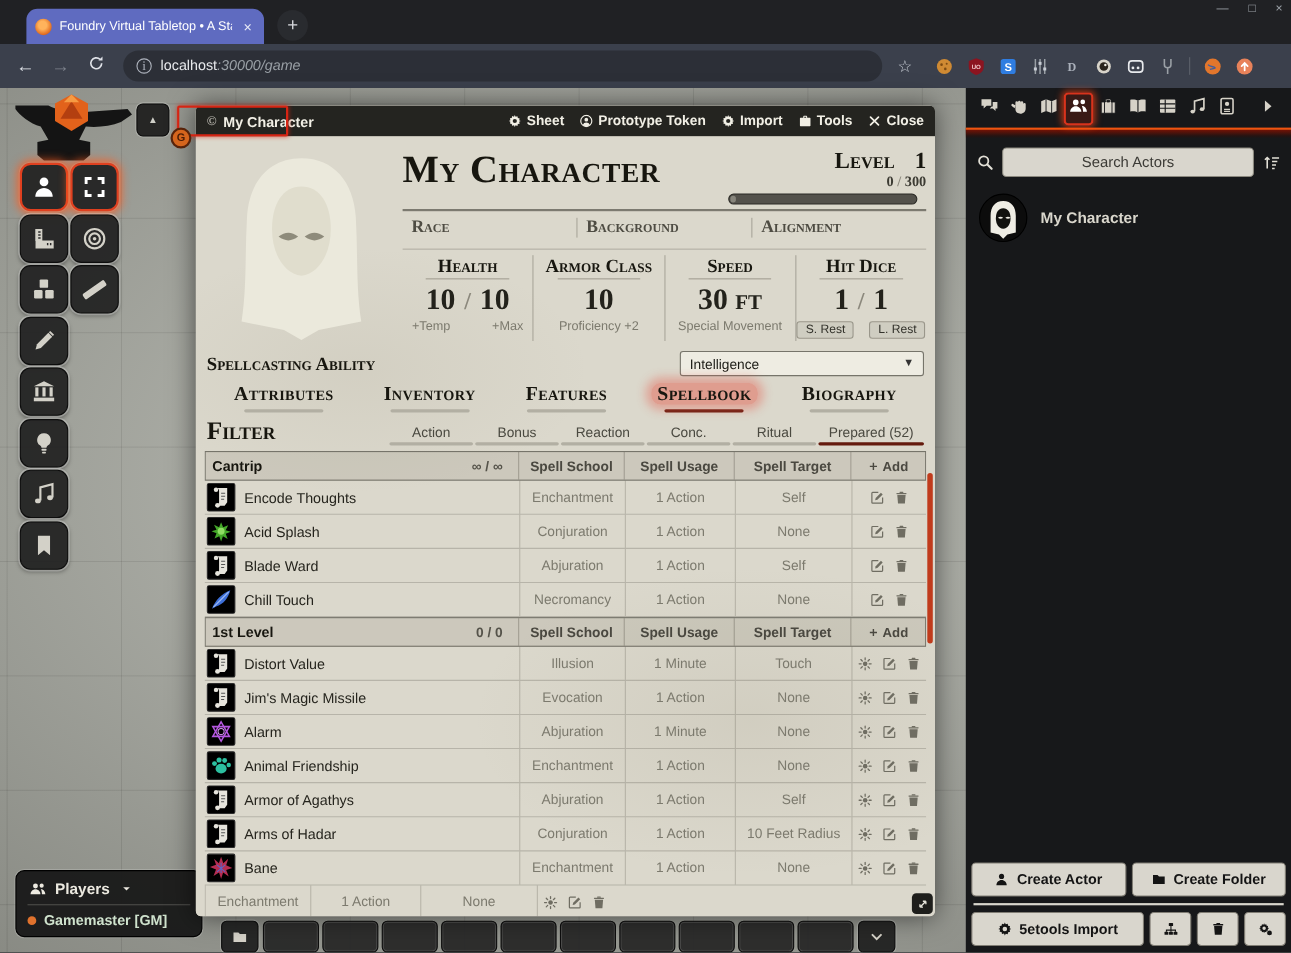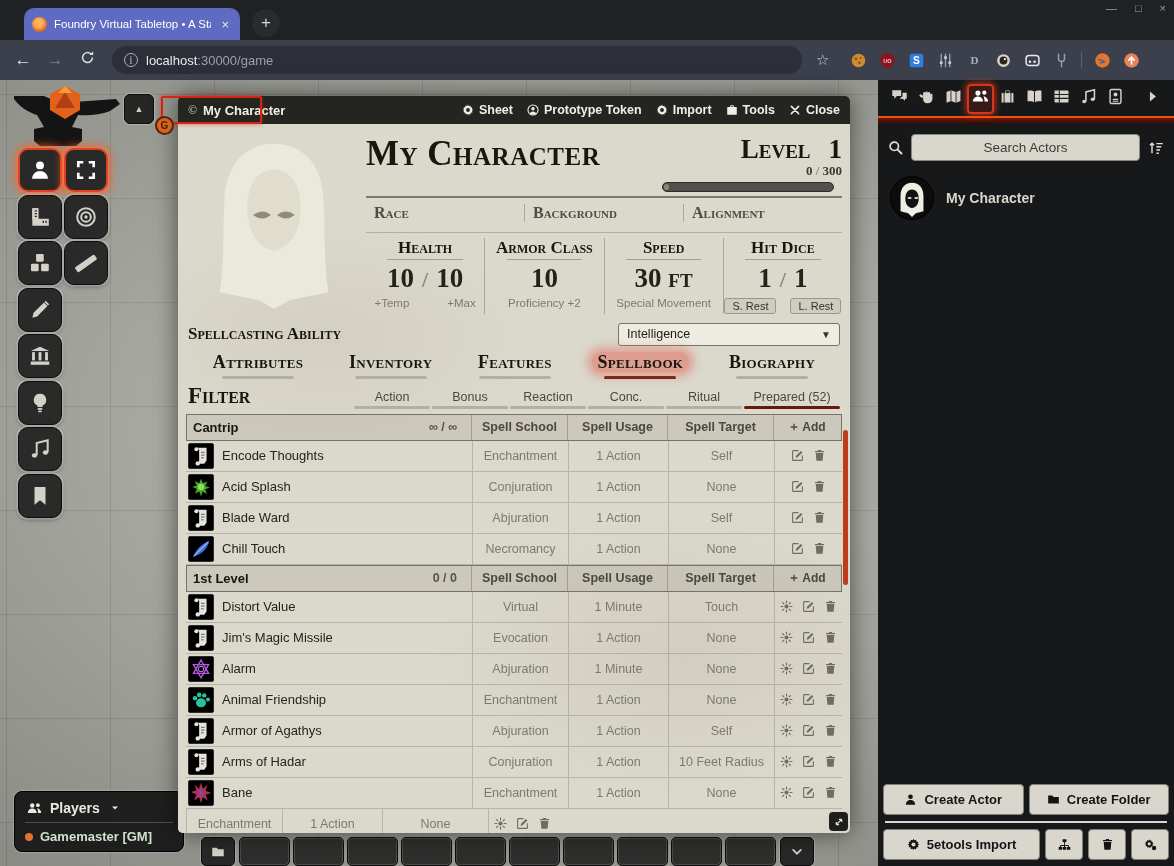--- a/index.html
+++ b/index.html
@@ -22,21 +22,21 @@
   #winctl { position:absolute; right:8px; top:2px; display:flex; gap:18px; color:#9aa0a6; font-size:11px; }
   #navbar { position:absolute; left:0; top:40px; width:1174px; height:40px; background:#3b404c;
     display:flex; align-items:center; padding:0 10px; gap:6px; }
   .nav-ic { color:#dfe2e8; font-size:17px; width:26px; text-align:center; }
   .nav-ic.dim { color:#7d828c; }
   #omnibox { width:690px; height:28px; background:#2c2f37; border-radius:14px; display:flex;
     align-items:center; padding:0 12px; gap:8px; margin-left:6px; }
   #omnibox .info { color:#aeb3bd; font-size:12px; border:1.3px solid #aeb3bd; border-radius:50%;
     width:14px; height:14px; line-height:12px; text-align:center; font-family:"Liberation Serif",serif; }
   #omnibox .host { color:#e8eaed; font-size:13px; }
-  #omnibox .rest { color:#9aa0a6; font-size:13px; }
+  #omnibox .rest { color:#9aa0a6; font-size:13px;font-style:italic; }
   #bstar { color:#c7ccd4; font-size:15px; margin-left:8px; }
   #extrow { display:flex; align-items:center; gap:11px; margin-left:14px; }
   .ext { width:18px; height:18px; display:flex; align-items:center; justify-content:center; }
   .ext svg { width:17px; height:17px; }
   .ext-sep { width:1px; height:16px; background:#5c616b; }
 
   
   #canvas { position:absolute; left:0; top:80px; width:1174px; height:786px; background:#9d9f97;
     background-image:
       linear-gradient(rgba(60,60,55,.16) 1px, transparent 1px),
@@ -116,21 +116,21 @@
       #dbd8cc; }
   .serif { font-family:"Liberation Serif", serif; font-variant:small-caps; }
 
   #profile { display:flex; }
   #portrait { width:176px; height:178px; flex:0 0 auto; }
   #pr-right { flex:1; padding-left:4px; display:flex; flex-direction:column; }
   #namerow { display:flex; align-items:flex-start; }
   #charname { font-family:"Liberation Serif",serif; font-variant:small-caps; font-weight:bold;
     font-size:35px; color:#17160f; line-height:1.25; flex:1; letter-spacing:.5px; }
   #lvlbox { width:180px; text-align:right; padding-top:2px; }
-  #lvlline { font-family:"Liberation Serif",serif; font-variant:small-caps; font-weight:bold; font-size:27px; color:#17160f; }
+  #lvlline { font-family:"Liberation Serif",serif; font-variant:small-caps; font-weight:bold; font-size:21px; color:#17160f; }
   #lvlline .v { margin-left:18px; }
   #xpline { font-family:"Liberation Serif",serif; font-weight:bold; font-size:13px; color:#3c3b33; margin-top:-2px; }
   #xpline .sep { color:#8b887c; }
   #xpbar { width:172px; height:10px; margin-top:3px; border-radius:5px; background:#53514b;
     border:1px solid #2c2b27; position:relative; }
   #xpbar .notch { position:absolute; left:1px; top:1px; width:5px; height:6px; border-radius:3px; background:#87857c; }
   #namehr { border-top:2px solid #7c7a70; margin-top:4px; }
   #fieldsrow { display:flex; height:34px; align-items:flex-start; padding-top:6px; }
   .fcol { flex:1; padding-left:8px; }
   .fcol + .fcol { border-left:1px solid #a9a69a; }
@@ -940,21 +940,21 @@
                 <svg viewBox="0 0 26 26">
                   <rect width="26" height="26" fill="#000"></rect>
                   <path d="M9 4h10v14l-2.5 3.5H8.5c1.8-.8 2.5-2 2.5-3.5V7c0-1.6-.8-2.6-2-3z" fill="#e6e4dc"></path>
                   <circle cx="8" cy="5.6" r="2.2" fill="#e6e4dc"></circle>
                   <circle cx="9.5" cy="21" r="2.4" fill="#e6e4dc"></circle>
                   <path d="M13 9h4M13 12h4M13 15h3" stroke="#555" stroke-width="1"></path>
                 </svg>
               </span>
               <span>Distort Value</span>
             </span>
-            <span class="sp-cell c-school">Virtual</span>
+            <span class="sp-cell c-school">Illusion</span>
             <span class="sp-cell c-usage">1 Minute</span>
             <span class="sp-cell c-target">Touch</span>
             <span class="sp-cell c-ctl sp-ctl">
               <span class="i">
                 <svg viewBox="0 0 20 20">
                   <circle cx="10" cy="10" r="3.2"></circle>
                   <path d="M10 1.6v2.8M10 15.6v2.8M1.6 10h2.8M15.6 10h2.8M4 4l2 2M14 14l2 2M16 4l-2 2M6 14l-2 2" stroke="currentColor" stroke-width="1.8" stroke-linecap="round"></path>
                 </svg>
               </span>
               <span class="i">

